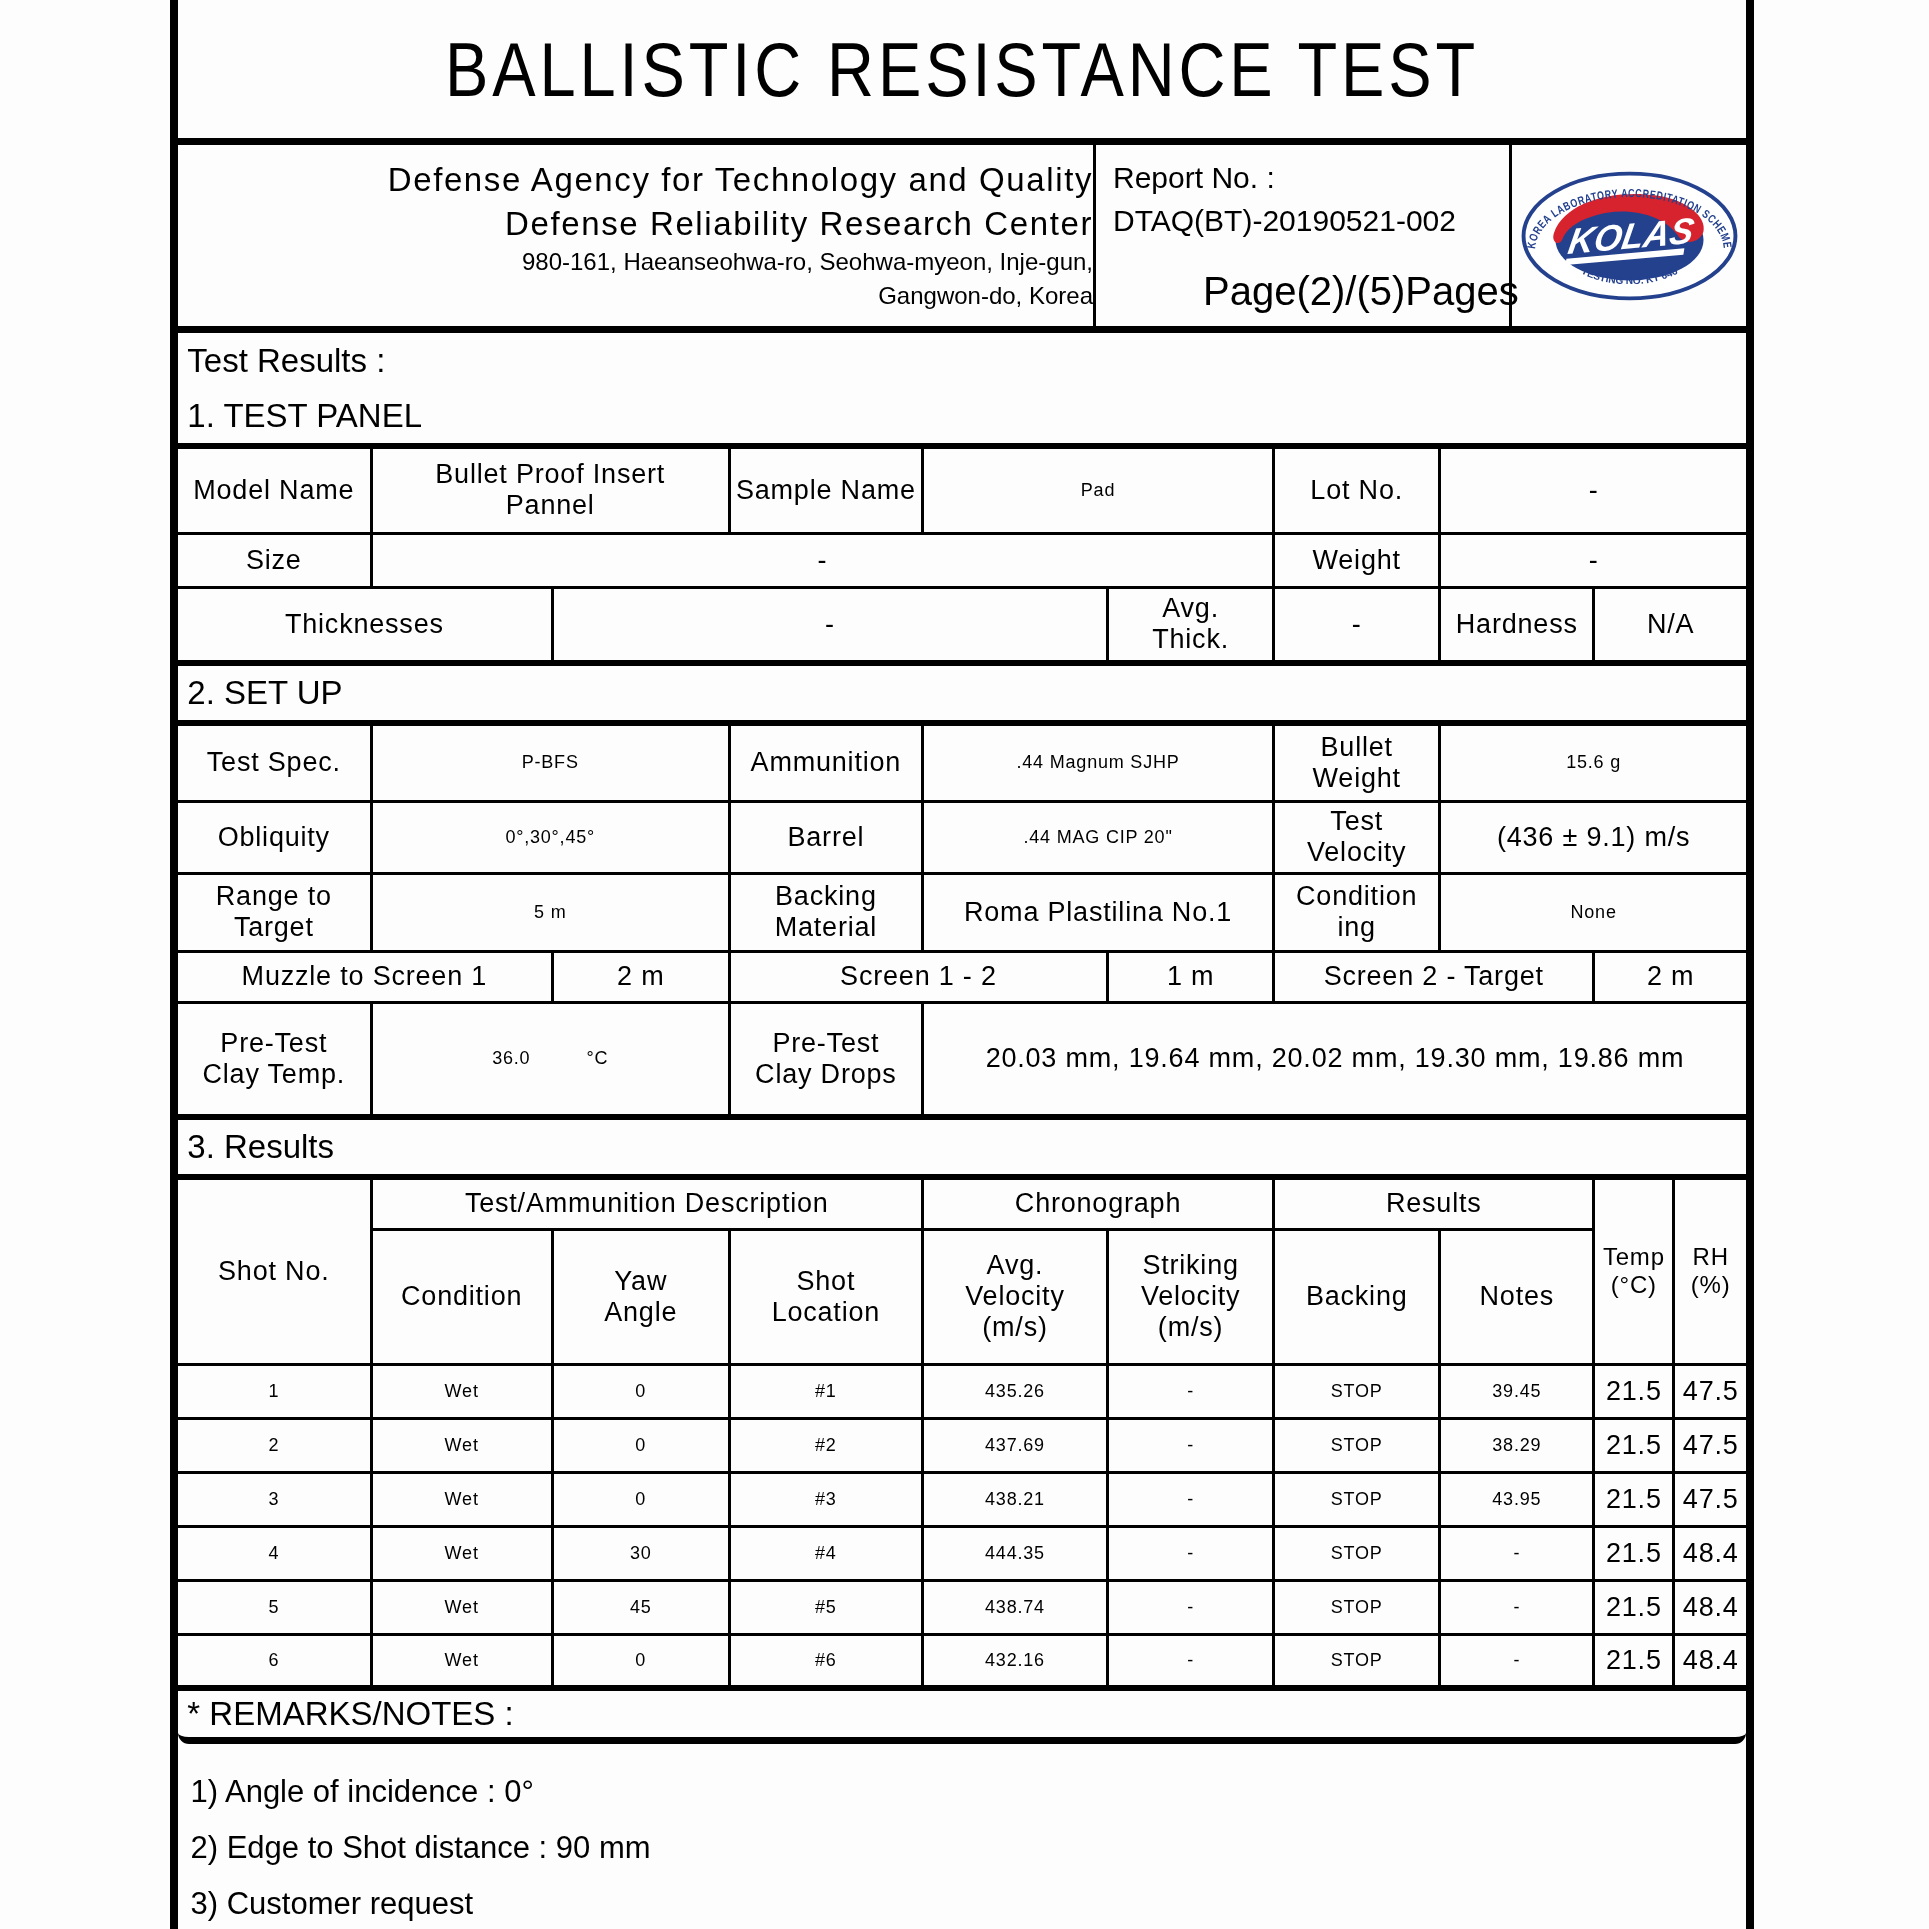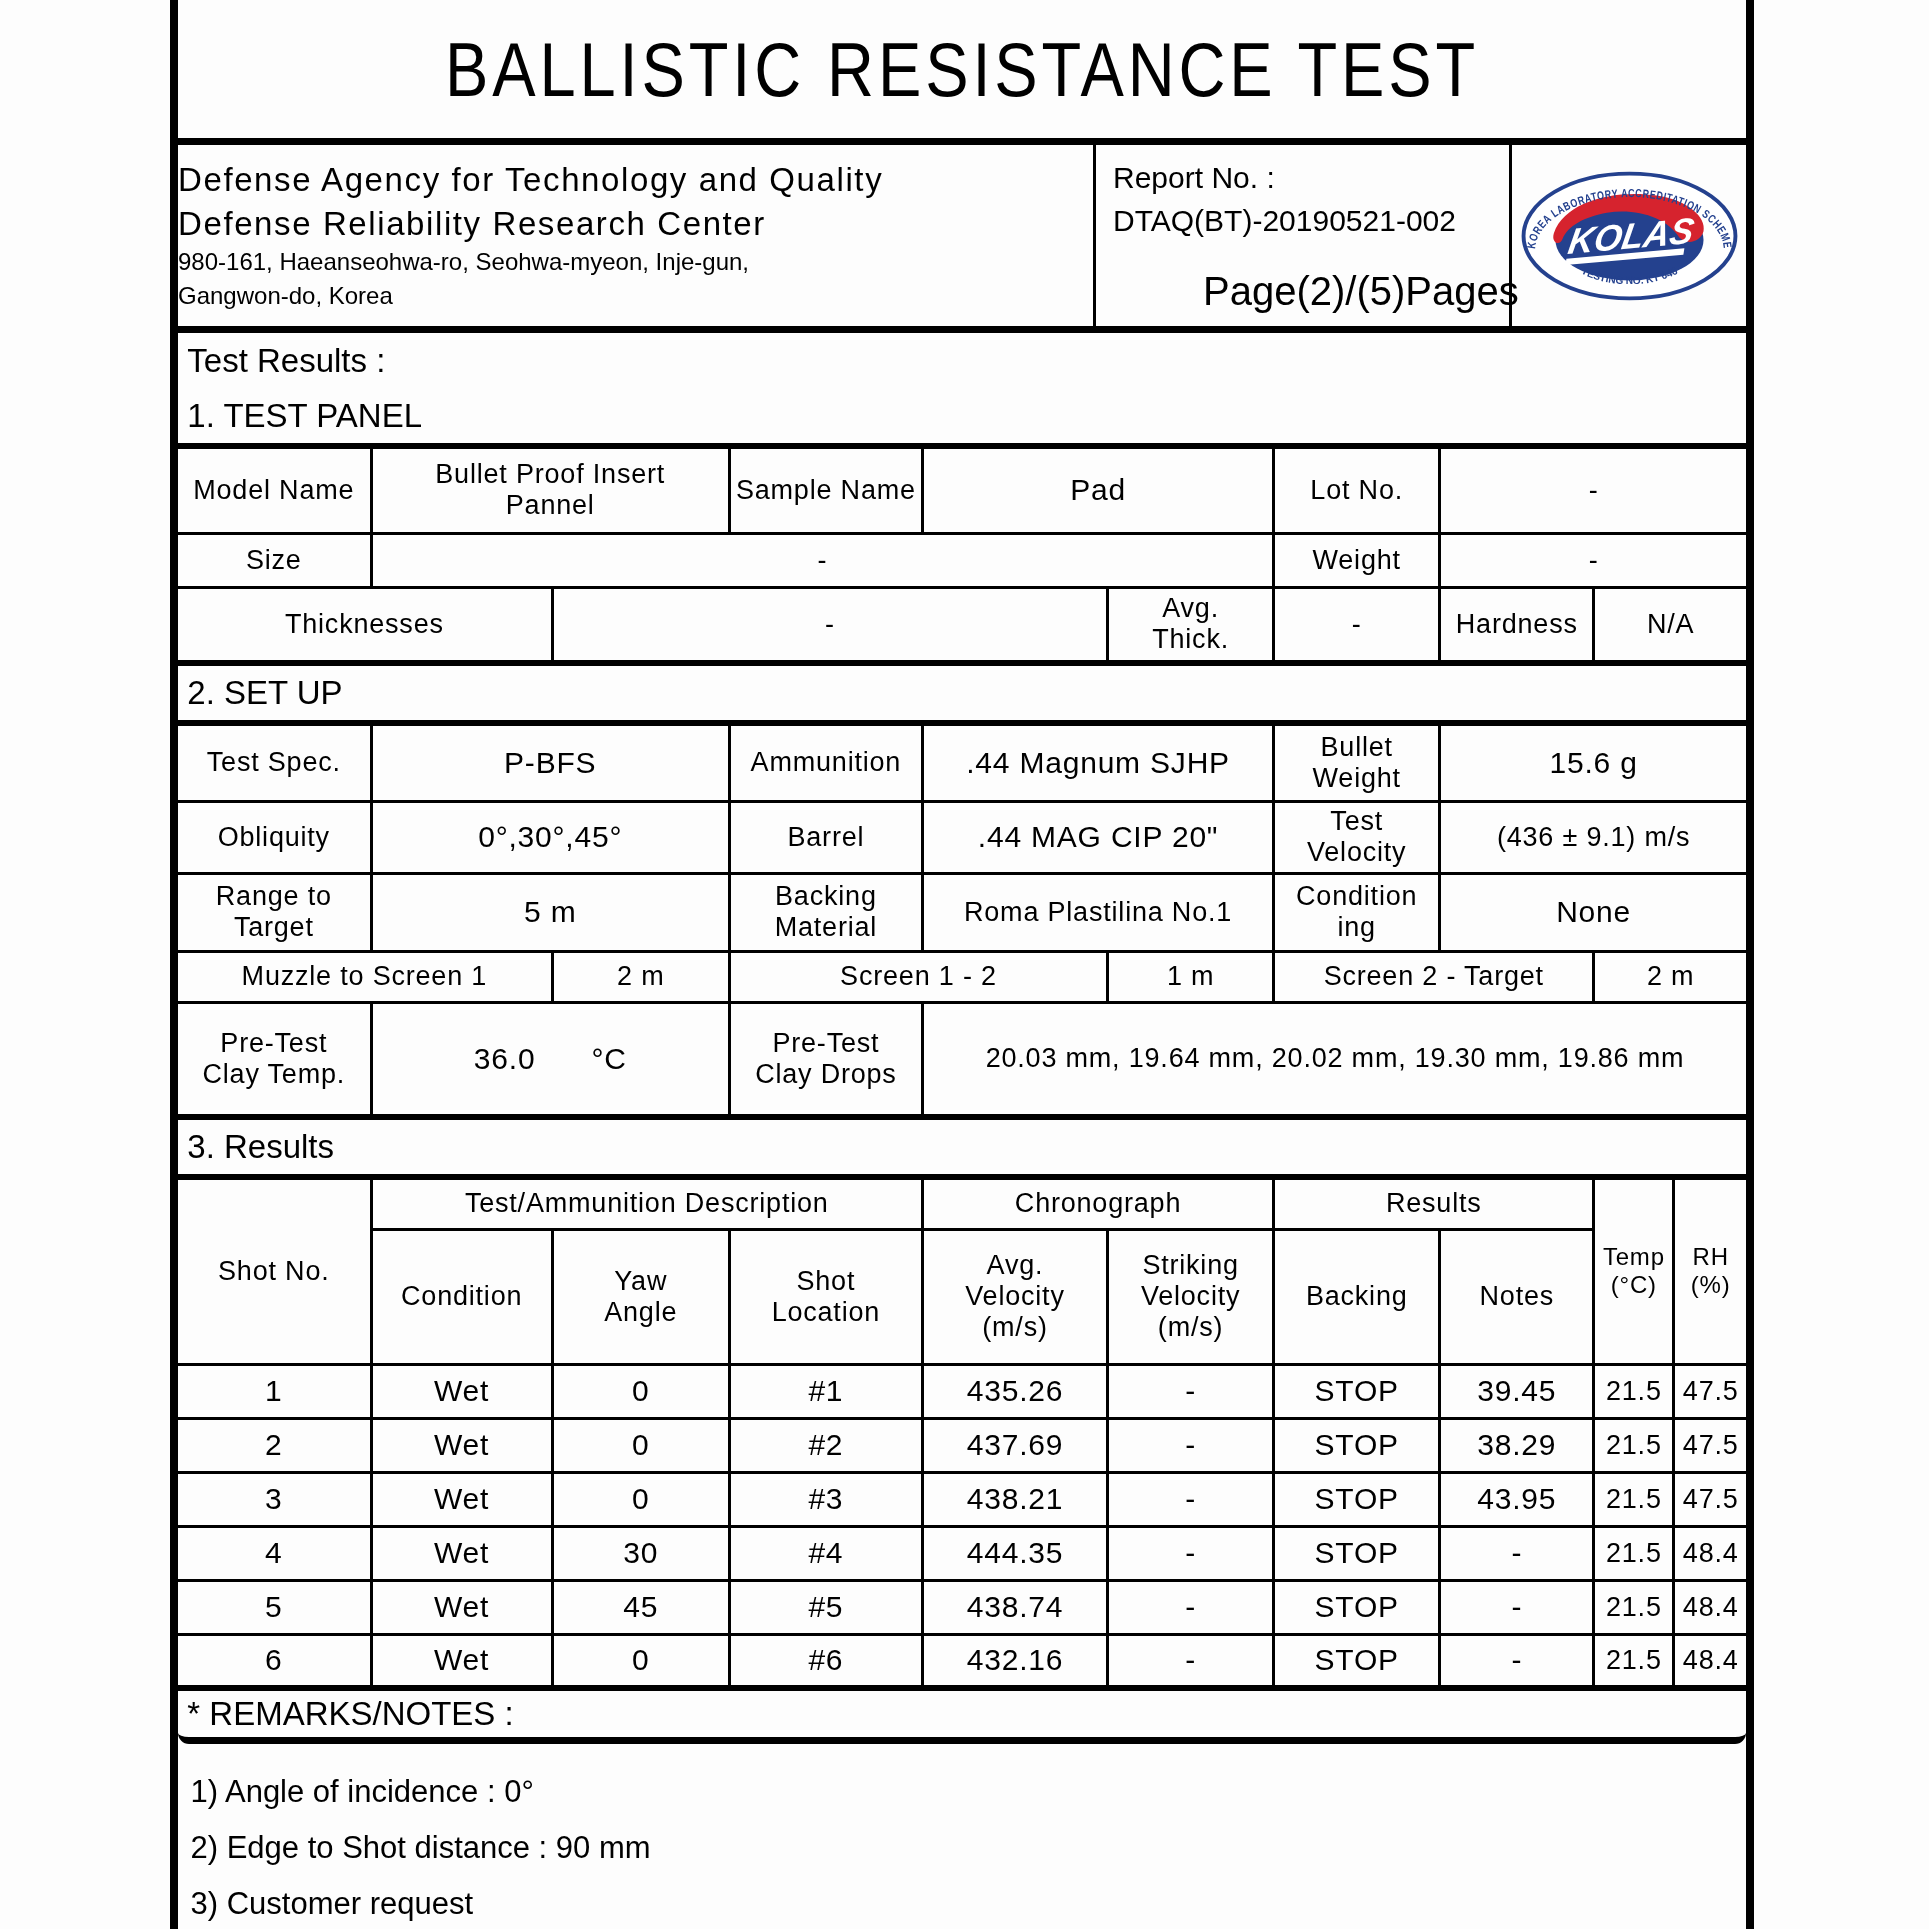--- a/index.html
+++ b/index.html
@@ -7,21 +7,21 @@
   .page{position:relative;width:1929px;height:1929px;background:#fdfdfd;overflow:hidden;}
   .doc{position:absolute;left:170px;top:0;width:1584px;height:1929px;
        border-left:8.6px solid #000;border-right:8.6px solid #000;box-sizing:border-box;background:#fdfdfd;}
 
   
   .title-box{height:145px;border-bottom:7px solid #000;display:flex;align-items:center;justify-content:center;box-sizing:border-box;}
   .title{font-size:65px;letter-spacing:3.9px;transform:scaleY(1.18);white-space:nowrap;}
 
   
   .header-box{display:flex;height:188px;border-bottom:7px solid #000;box-sizing:border-box;}
-  .agency-cell{width:918px;display:flex;flex-direction:column;justify-content:center;align-items:flex-start;gap:5.4px;
+  .agency-cell{width:918px;display:flex;flex-direction:column;justify-content:center;align-items:flex-end;gap:5.4px;
                border-right:3.9px solid #000;box-sizing:border-box;}
   .agency-l{font-size:33px;letter-spacing:1.6px;}
   .addr{font-size:24px;}
   .report-cell{width:416px;border-right:3.9px solid #000;box-sizing:border-box;
                padding:15.6px 0 12.5px 17px;display:flex;flex-direction:column;}
   .report-line{font-size:30px;margin-bottom:9.3px;white-space:nowrap;}
   .page-line{font-size:40px;margin-top:auto;margin-left:90px;white-space:nowrap;}
   .logo-cell{flex:1;display:flex;align-items:center;justify-content:center;}
 
   
@@ -29,21 +29,21 @@
   .lbl-a{height:56px;}
   .lbl-b{height:54px;}
 
   
   table{border-collapse:collapse;width:100%;table-layout:fixed;}
   td{border:3.9px solid #000;text-align:center;vertical-align:middle;font-size:27px;
      white-space:pre-line;letter-spacing:0.8px;padding:0 3.1px;overflow:hidden;box-sizing:border-box;}
   .tbl{border-top:6.2px solid #000;border-bottom:6.2px solid #000;}
   .tbl td:first-child{border-left:0;}
   .tbl td:last-child{border-right:0;}
-  .vcell{font-size:30px;}
+  .vcell{font-size:18px;}
   .temp-flex{display:flex;justify-content:center;gap:56px;align-items:center;}
   .hdr-small{font-size:24px;}
 
   
   .remarks-head{height:53px;border-bottom:7px solid #000;font-size:33px;display:flex;align-items:center;
                 padding-left:9.3px;box-sizing:border-box;border-radius:11px;}
   .notes{padding:20px 0 0 12.5px;font-size:31px;line-height:1.8;}
 </style>
 </head>
 <body>

